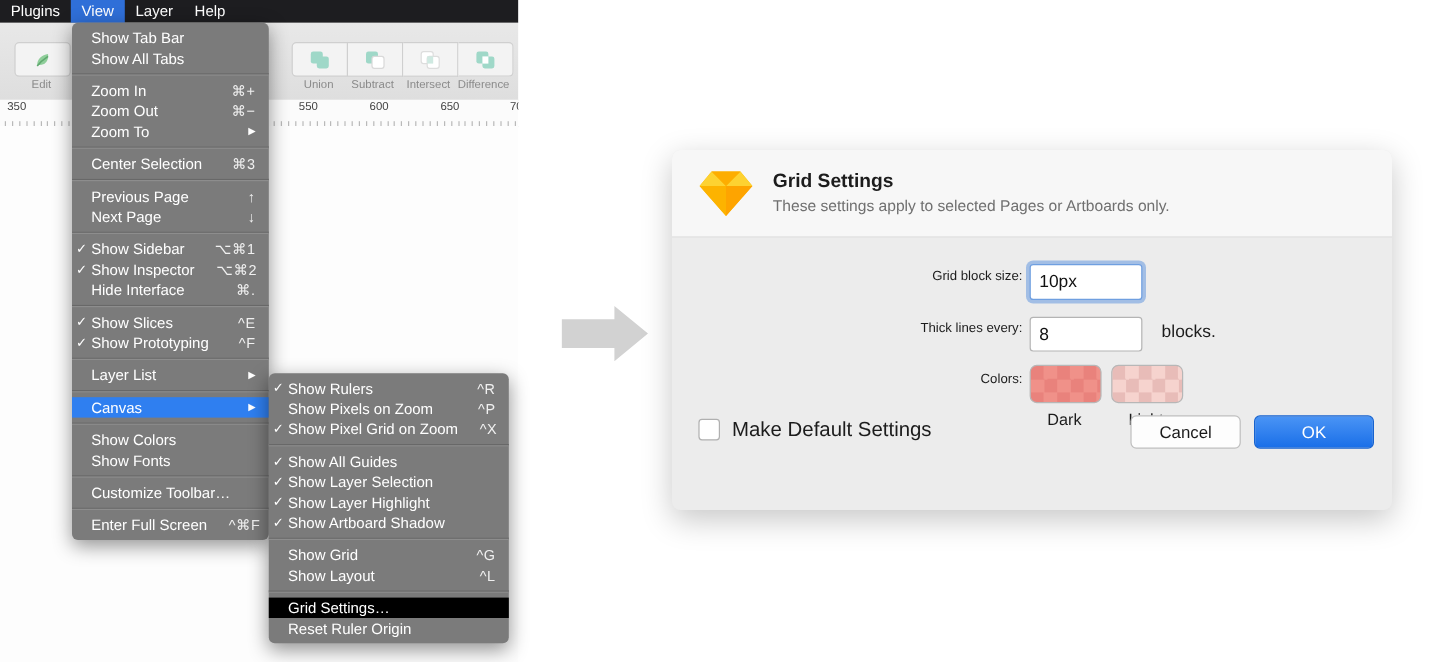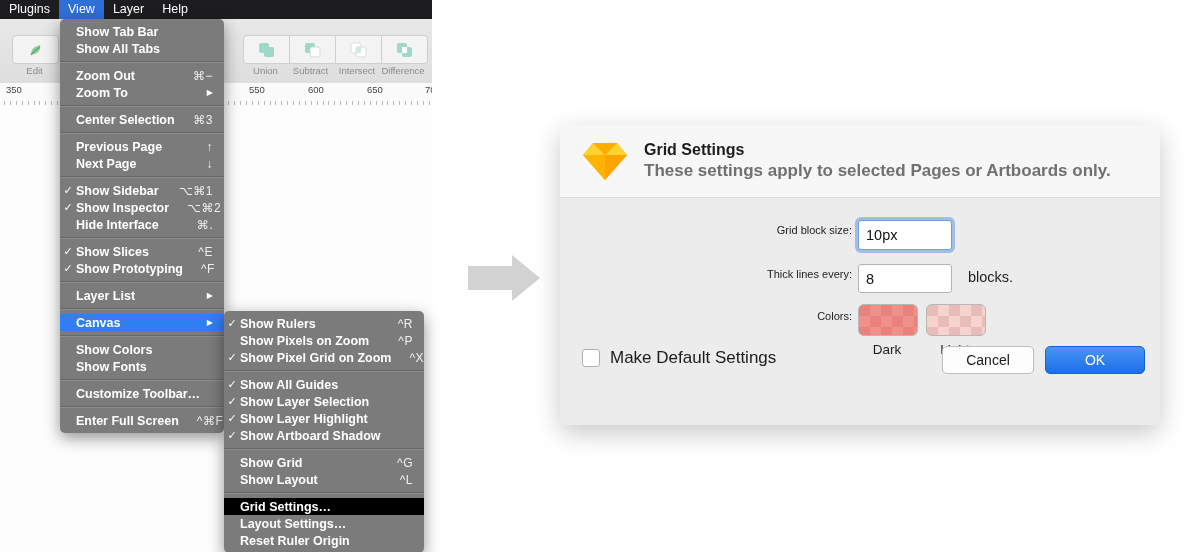--- a/index.html
+++ b/index.html
@@ -37,38 +37,38 @@
 
   #canvas-bg{position:absolute;left:0;top:105px;width:432px;height:447px;background:#fdfdfd;}
 
   
   .menu{position:absolute;background:#7b7b7b;border-radius:5px;
         box-shadow:0 5px 16px rgba(0,0,0,.42);padding:4px 0;
         font-size:12.5px;color:#ffffff;}
   .menu-row{display:flex;align-items:center;height:17px;padding:0 11px 0 0;white-space:nowrap;position:relative;}
   .menu-row.hl{background:#2f7ff0;}
   .mcheck{width:16px;text-align:center;font-size:11px;color:#ffffff;flex:0 0 16px;}
-  .mlabel{flex:1 1 auto;font-weight:bold;}
+  .mlabel{flex:1 1 auto;}
   .mshort{margin-left:18px;color:#f0f0f0;font-size:12px;letter-spacing:.5px;}
   .marrow{margin-left:12px;font-size:8px;color:#ffffff;}
   .msep{height:1px;background:#8d8d8d;border-top:1px solid #686868;margin:4px 0;}
 
   #menu-view{left:60px;top:19px;width:164px;}
   #menu-canvas{left:224px;top:311px;width:200px;}
 
   
   #flow-arrow{position:absolute;left:468px;top:255px;width:72px;height:46px;}
 
   
   #dialog{position:absolute;left:560px;top:125px;width:600px;height:300px;
      background:#ececec;border-radius:7px;box-shadow:0 8px 26px rgba(0,0,0,.22);overflow:hidden;}
   #dlg-header{height:72px;background:#f7f7f7;border-bottom:1px solid #dcdcdc;
      display:flex;align-items:center;padding-left:22px;}
   #dlg-title{font-size:16px;font-weight:bold;color:#1c1c1c;line-height:1.35;}
-  #dlg-sub{font-size:17px;color:#707070;line-height:1.35;font-weight:bold;}
+  #dlg-sub{font-size:13px;color:#707070;line-height:1.35;}
   #dlg-body{position:relative;height:228px;}
 
   .form-row{display:flex;align-items:center;justify-content:flex-start;position:absolute;}
   .form-label{font-size:11px;color:#1c1c1c;text-align:right;}
   .txtfield{background:#ffffff;border:1px solid #b4b4b4;border-radius:3px;
      font-size:14.5px;color:#111;padding:3px 7px;box-sizing:border-box;
      font-family:"Liberation Sans",sans-serif;outline:none;}
   .txtfield.focused{border:1px solid #6f9fe0;box-shadow:0 0 0 3px rgba(102,153,224,.55);}
   .suffix{font-size:14.5px;color:#1c1c1c;margin-left:10px;}
 
@@ -235,20 +235,25 @@
       <span class="mcheck"></span>
       <span class="mlabel">Show Tab Bar</span>
     </div>
     <div class="menu-row">
       <span class="mcheck"></span>
       <span class="mlabel">Show All Tabs</span>
     </div>
     <div class="msep"></div>
     <div class="menu-row">
       <span class="mcheck"></span>
+      <span class="mlabel">Zoom In</span>
+      <span class="mshort">⌘+</span>
+    </div>
+    <div class="menu-row">
+      <span class="mcheck"></span>
       <span class="mlabel">Zoom Out</span>
       <span class="mshort">⌘−</span>
     </div>
     <div class="menu-row">
       <span class="mcheck"></span>
       <span class="mlabel">Zoom To</span>
       <span class="marrow">▶</span>
     </div>
     <div class="msep"></div>
     <div class="menu-row">
@@ -369,24 +374,20 @@
     </div>
     <div class="menu-row">
       <span class="mcheck"></span>
       <span class="mlabel">Show Layout</span>
       <span class="mshort">^L</span>
     </div>
     <div class="msep"></div>
     <div class="menu-row hl" style="background: #000000;">
       <span class="mcheck"></span>
       <span class="mlabel">Grid Settings…</span>
-    </div>
-    <div class="menu-row">
-      <span class="mcheck"></span>
-      <span class="mlabel">Layout Settings…</span>
     </div>
     <div class="menu-row">
       <span class="mcheck"></span>
       <span class="mlabel">Reset Ruler Origin</span>
     </div>
   </div>
 
 <svg id="flow-arrow" viewBox="0 0 72 46">
   <polygon points="0,11 44,11 44,0 72,23 44,46 44,35 0,35" fill="#d2d2d2"></polygon>
 </svg>

